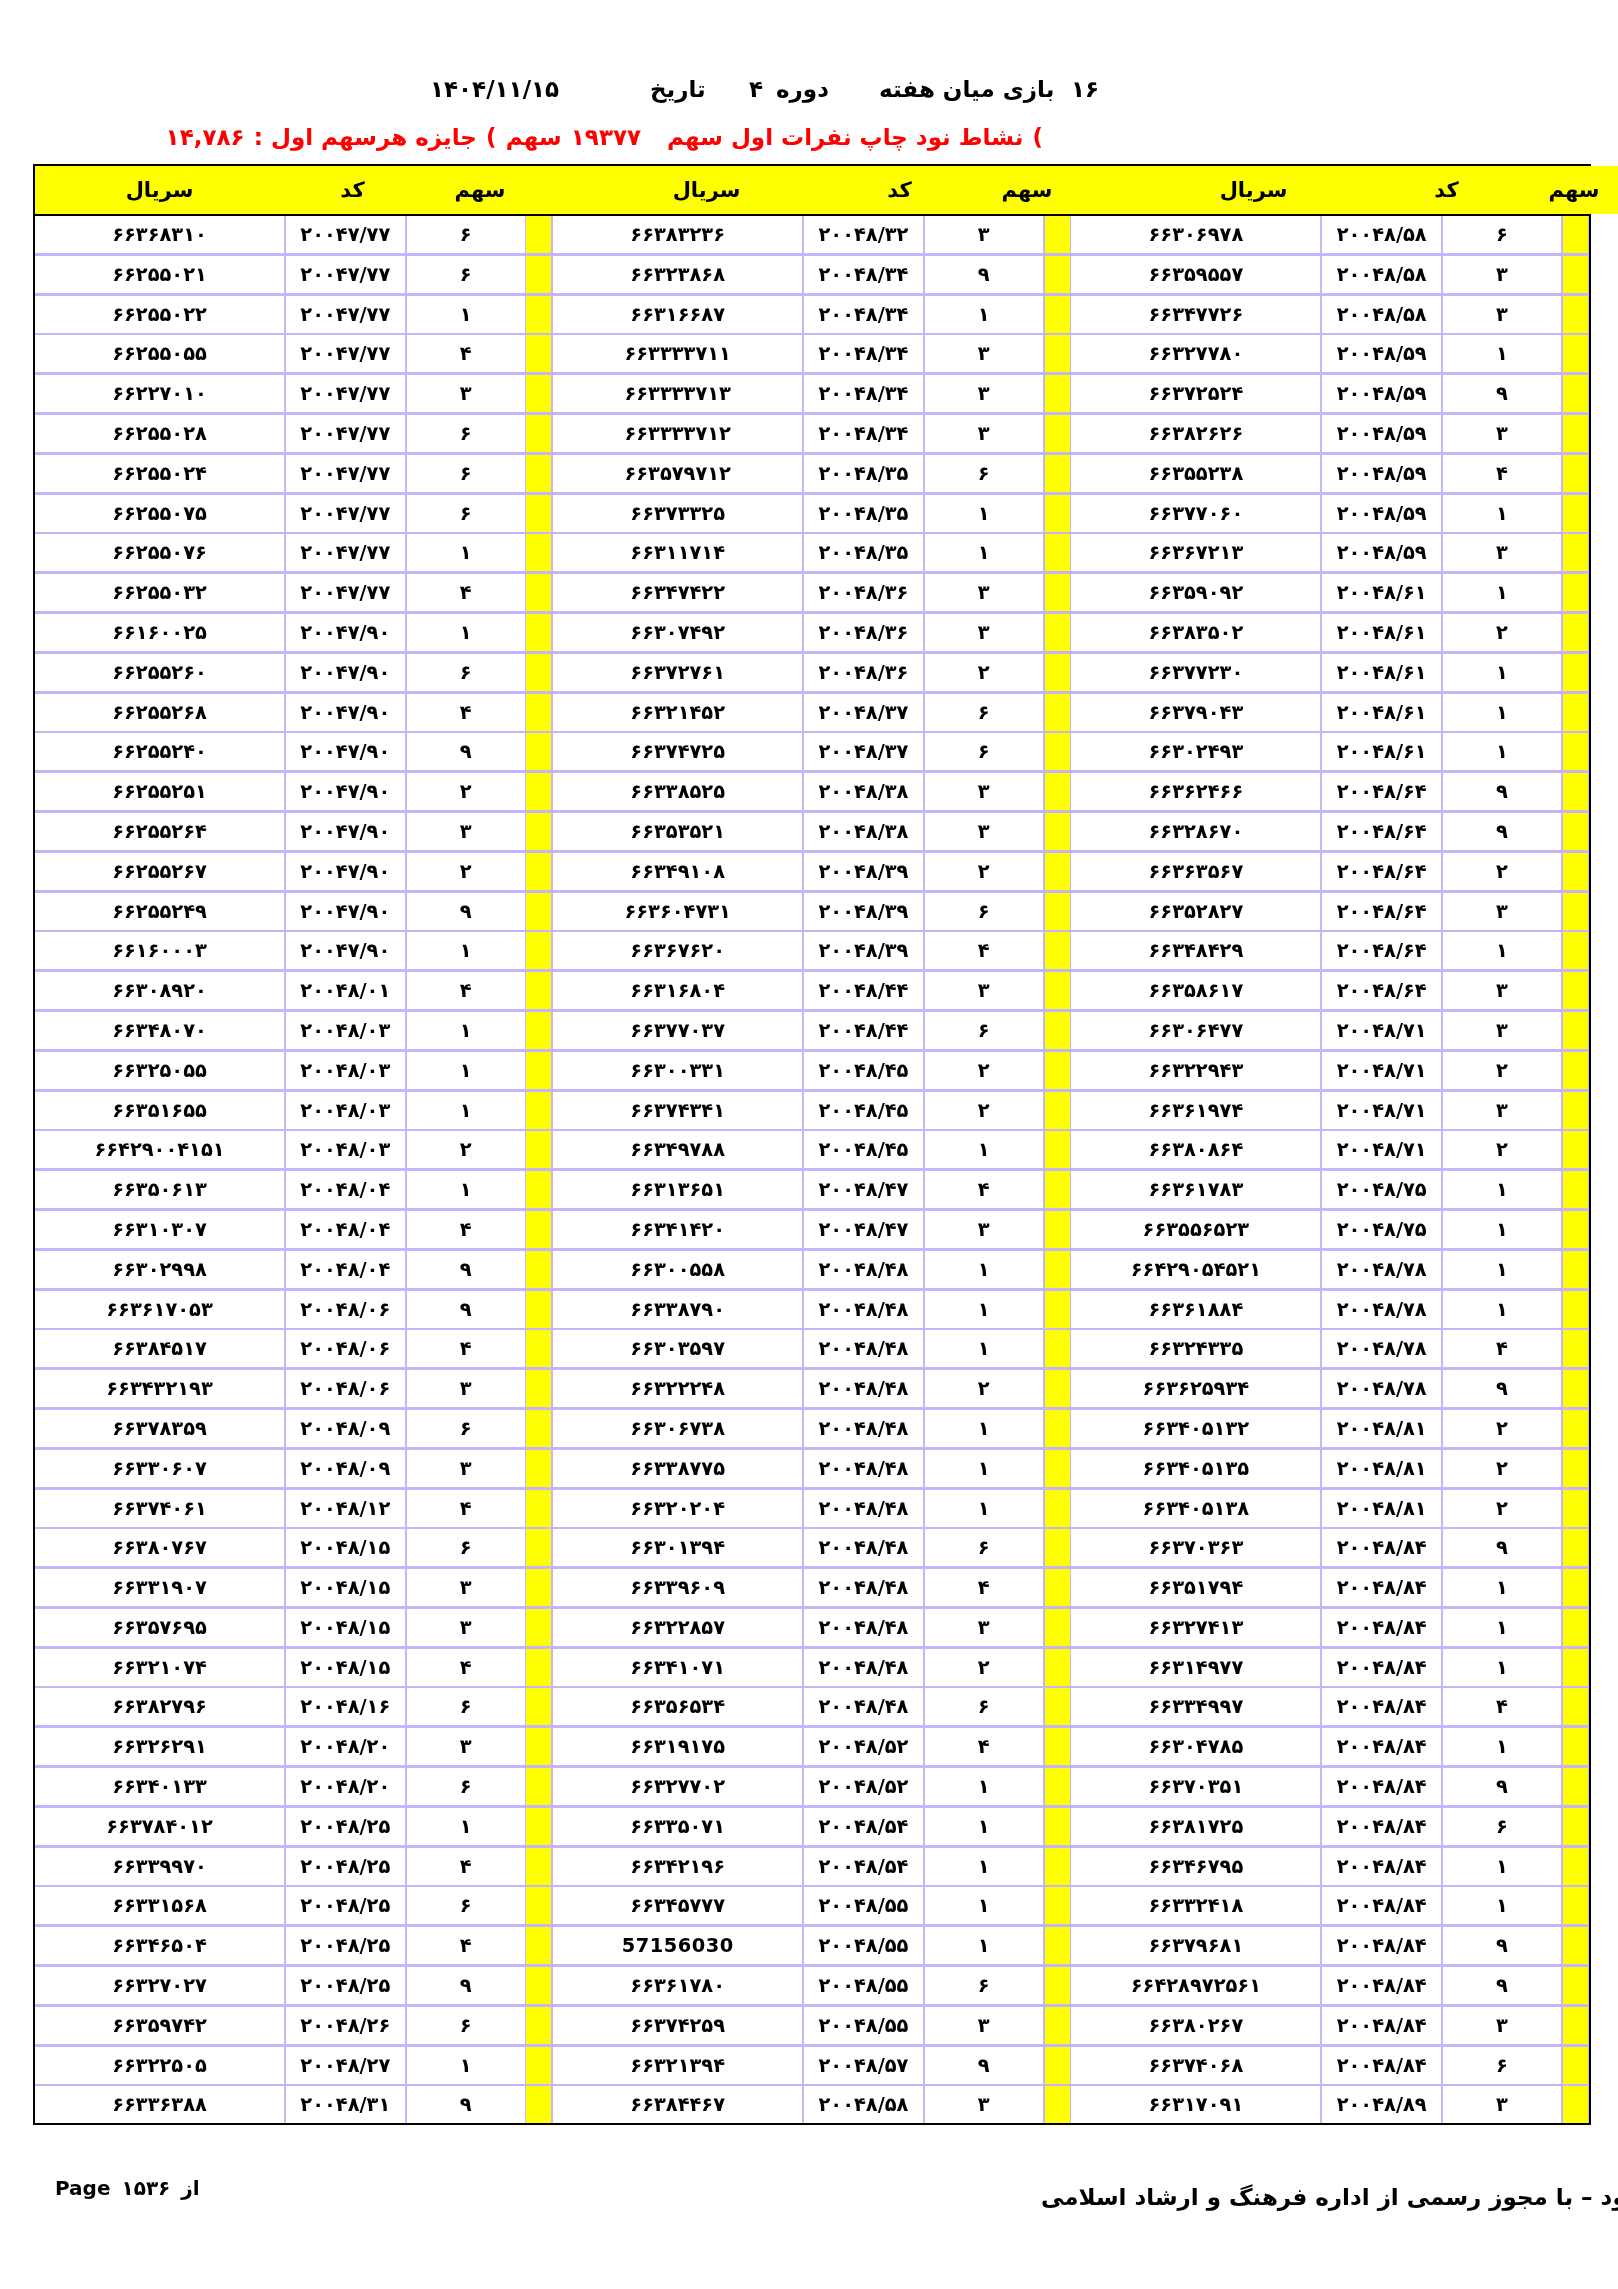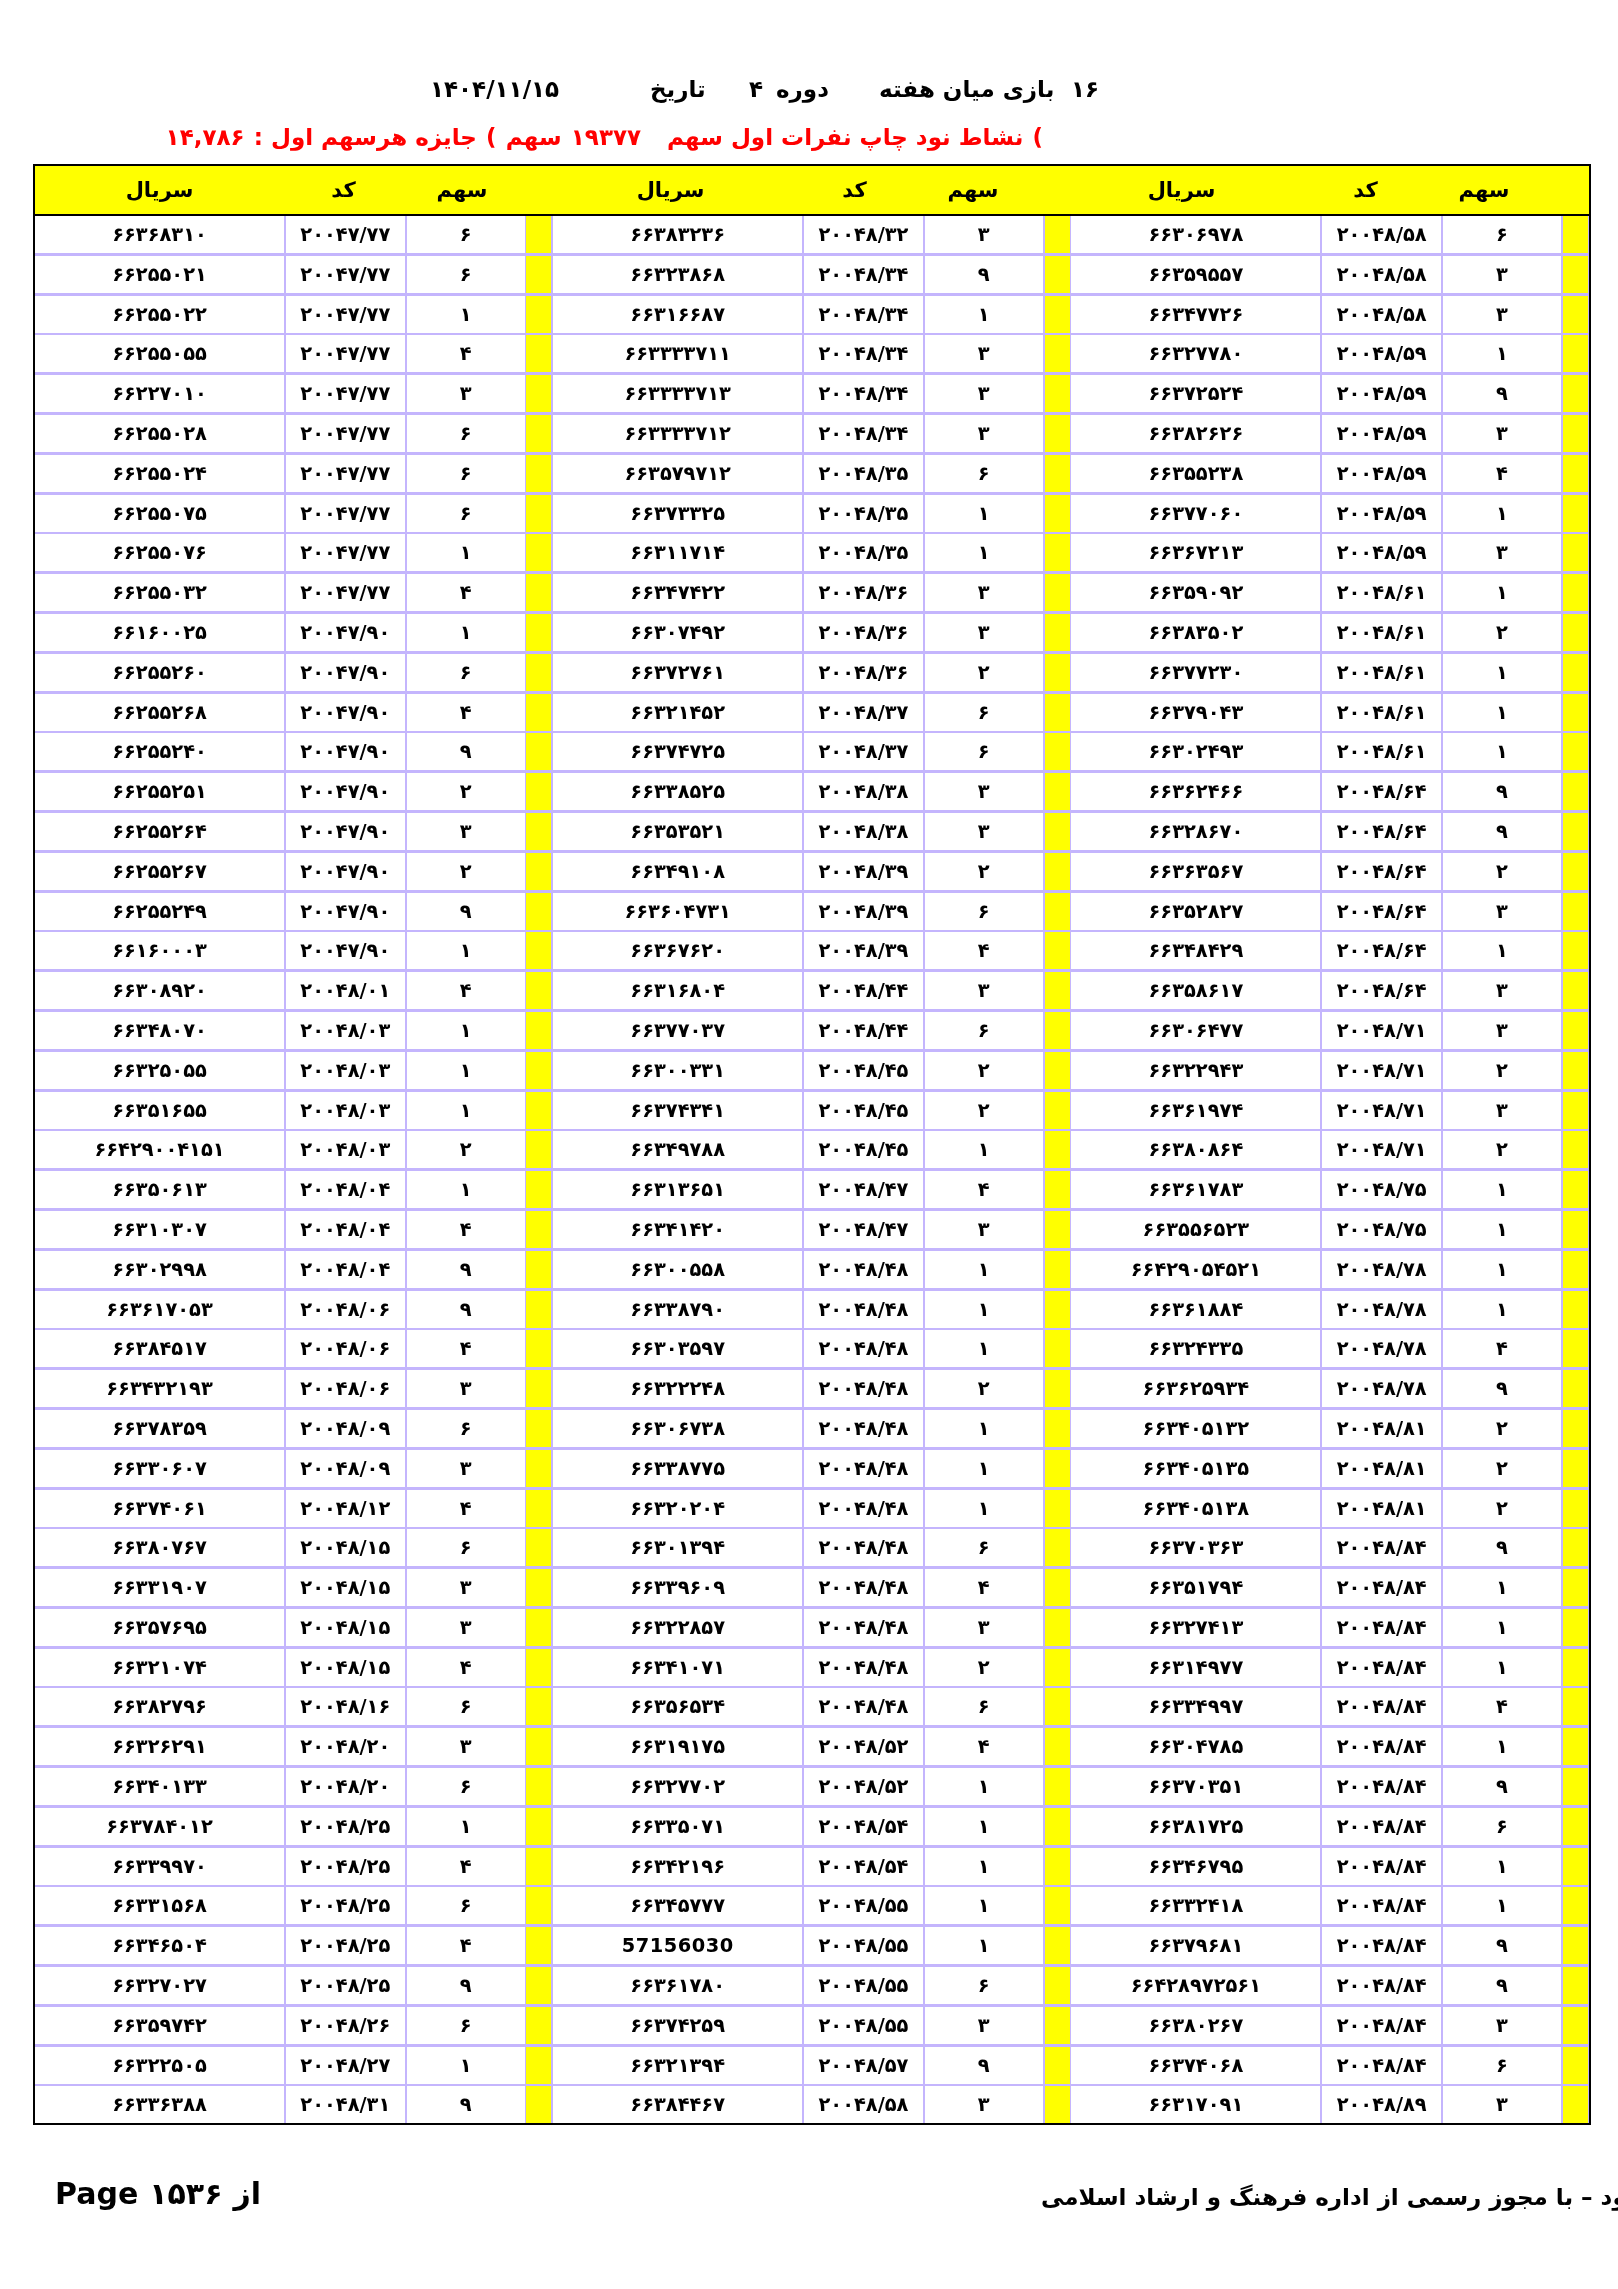--- a/index.html
+++ b/index.html
@@ -20,40 +20,40 @@
   .red-chunk{display:flex;direction:rtl;gap:9.2px;align-items:center;}
   .red-gap{width:28px;}
   
   .tbl{
     position:absolute;left:33px;top:164px;width:1554px;
     border:2.8px solid #000;background:#000;
   }
   .tbl-head{
     display:grid;
     grid-template-columns:249px 119px 118px 25px 249px 119px 118px 25px 249px 119px 118px 25px;
-    column-gap:0;background:#FFFF00;border-bottom:2.8px solid #000;
+    column-gap:9px;background:#FFFF00;border-bottom:2.8px solid #000;
   }
   .tbl-body{
     display:grid;
     grid-template-columns:249px 119px 118px 25px 249px 119px 118px 25px 249px 119px 118px 25px;
     column-gap:1.8px;row-gap:2.8px;background:#c4b5fd;
   }
   .hcell{
     height:48px;background:#FFFF00;display:flex;align-items:center;justify-content:center;
     font-size:21px;font-weight:bold;
   }
   .cell{
     height:37px;background:#ffffff;display:flex;align-items:center;justify-content:center;
     font-size:19.4px;font-weight:bold;letter-spacing:0.5px;overflow:hidden;
   }
   .strip{background:#FFFF00;}
   
   .footer-left{
     left:55px;top:2176px;display:flex;align-items:baseline;gap:11px;
-    font-size:30px;font-weight:bold;direction:ltr;
+    font-size:20px;font-weight:bold;direction:ltr;
   }
   .footer-right{
     left:1041px;top:2184px;direction:rtl;font-size:23px;font-weight:bold;
   }
   .paren{direction:ltr;unicode-bidi:isolate;}
 </style>
 </head>
 <body>
 
 <div class="abs hdr-txt" style="left:420px;top:76px;margin-left:10px;">۱۴۰۴/۱۱/۱۵</div>

